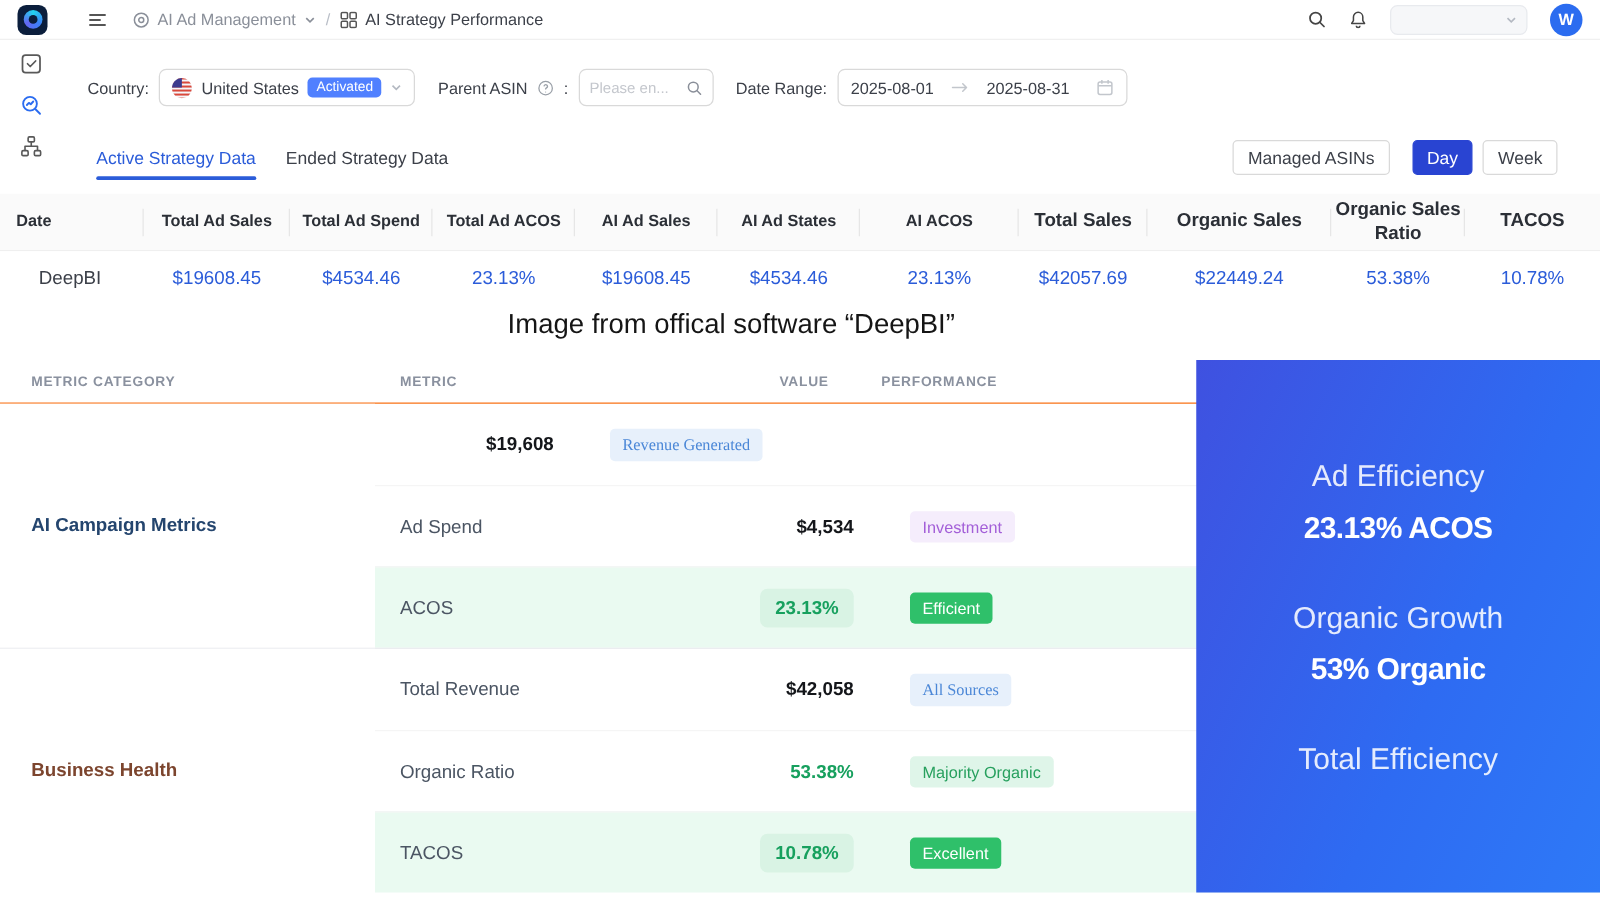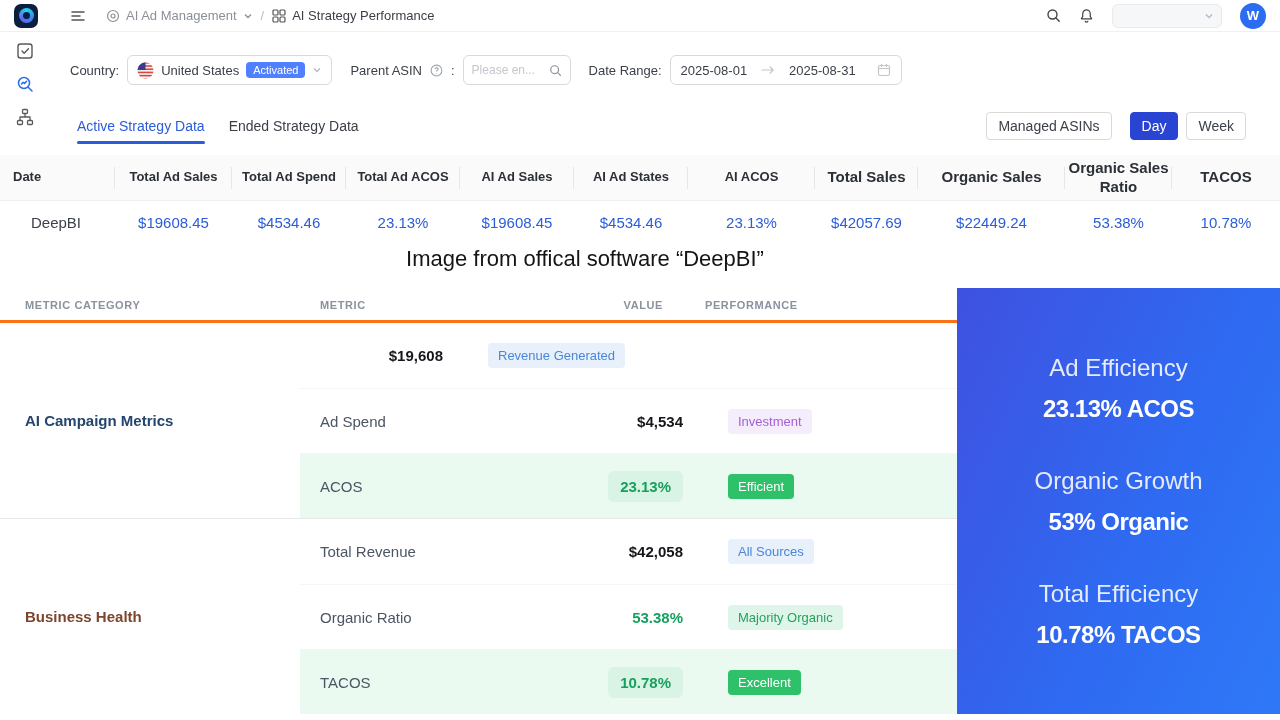--- a/index.html
+++ b/index.html
@@ -84,21 +84,21 @@
   .sr-cell.left { text-align:left; padding-left:31px; color:#3c4049; }
   .c0{width:115px}.c1{width:117px}.c2{width:114px}.c3{width:114px}.c4{width:114px}
   .c5{width:114px}.c6{width:127px}.c7{width:103px}.c8{width:147px}.c9{width:107px}.c10{width:108px}
 
   
   .caption { position:absolute; top:246px; left:0; width:1170px; text-align:center;
     font-size:22px; color:#151515; }
 
   
   .metrics { position:absolute; top:290px; left:0; width:1280px; }
-  .m-header { display:flex; align-items:center; height:33px; border-bottom:3px solid #f97316;
+  .m-header { display:flex; align-items:center; height:33px; border-bottom:1px solid #f97316;
     color:#8a919f; font-size:11px; font-weight:bold; letter-spacing:.6px; }
   .mh-cat { width:300px; padding-left:25px; }
   .mh-metric { width:240px; padding-left:20px; }
   .mh-value { width:123px; text-align:right; }
   .mh-perf { margin-left:42px; }
   .m-group { display:flex; }
   .m-group.g1 { border-bottom:1px solid #e5e7eb; }
   .m-cat { width:300px; display:flex; align-items:center; padding-left:25px;
     font-weight:bold; font-size:15px; background:#fff; }
   .m-cat.cat-blue { color:#24456e; }
@@ -107,21 +107,21 @@
   .m-row { height:65px; display:flex; align-items:center; padding-left:20px; }
   .m-row + .m-row { border-top:1px solid #f5f5f5; }
   .m-row.hl { background:#eafaf1; }
   .m-metric { width:240px; font-size:15px; color:#4b5563; }
   .m-value { width:123px; text-align:right; font-size:15px; font-weight:bold; color:#14161a; }
   .m-value .green { color:#17a05e; }
   .m-value .chip { display:inline-block; background:#d9f3e4; color:#17a05e;
     padding:7px 12px; border-radius:6px; }
   .m-perf { margin-left:45px; }
   .badge { font-size:13px; padding:5px 10px; border-radius:4px; display:inline-block; }
-  .badge.blue { background:#e7f0fb; color:#4b87d7; }
+  .badge.blue { background:#e7f0fb; color:#4b87d7;font-family:Liberation Serif, serif; }
   .badge.purple { background:#f5edfc; color:#a35fd8; }
   .badge.green-light { background:#dff5e9; color:#27a05e; }
   .badge.green-solid { background:#2fc06a; color:#fff; }
 
   
   .overlay { position:absolute; left:957px; top:288px; width:323px; height:426px;
     background:linear-gradient(115deg,#3f51e0 0%,#2e6bf2 60%,#2e79f7 100%);
     display:flex; flex-direction:column; justify-content:center; align-items:center; gap:44px; }
   .ov-item { text-align:center; }
   .ov-label { font-size:24px; color:rgba(255,255,255,.87); margin-bottom:13px; }
@@ -386,15 +386,14 @@
   <div class="ov-item">
     <div class="ov-label">Ad Efficiency</div>
     <div class="ov-value">23.13% ACOS</div>
   </div>
   <div class="ov-item">
     <div class="ov-label">Organic Growth</div>
     <div class="ov-value">53% Organic</div>
   </div>
   <div class="ov-item">
     <div class="ov-label">Total Efficiency</div>
-    <div class="ov-value">10.78% TACOS</div>
   </div>
 </aside>
 
 </body></html>

